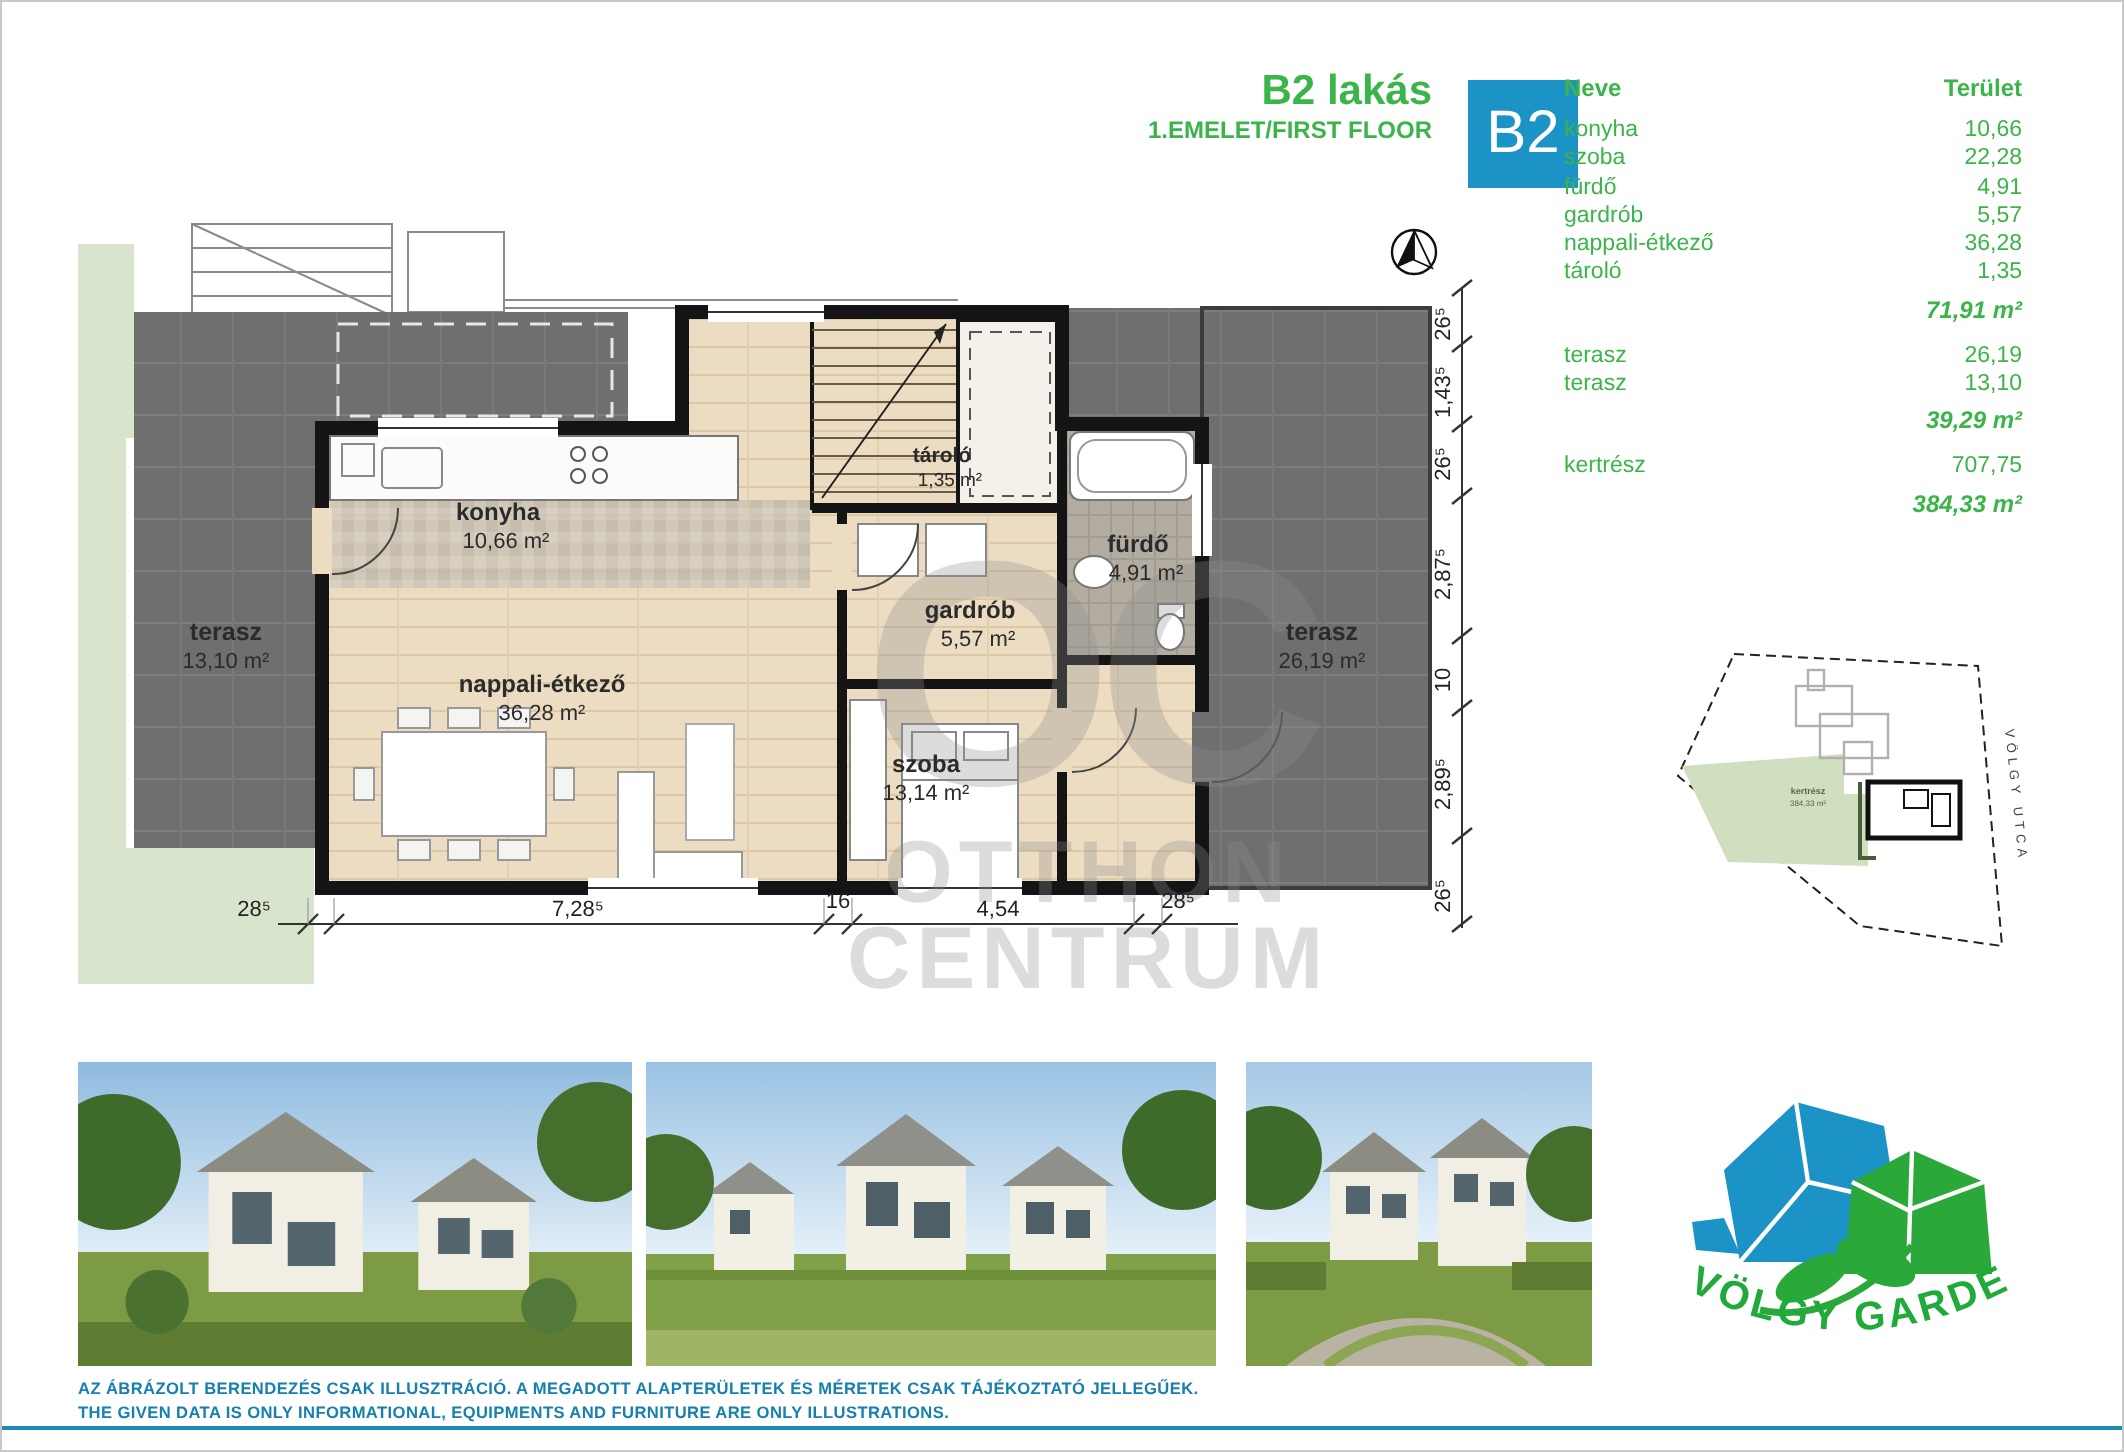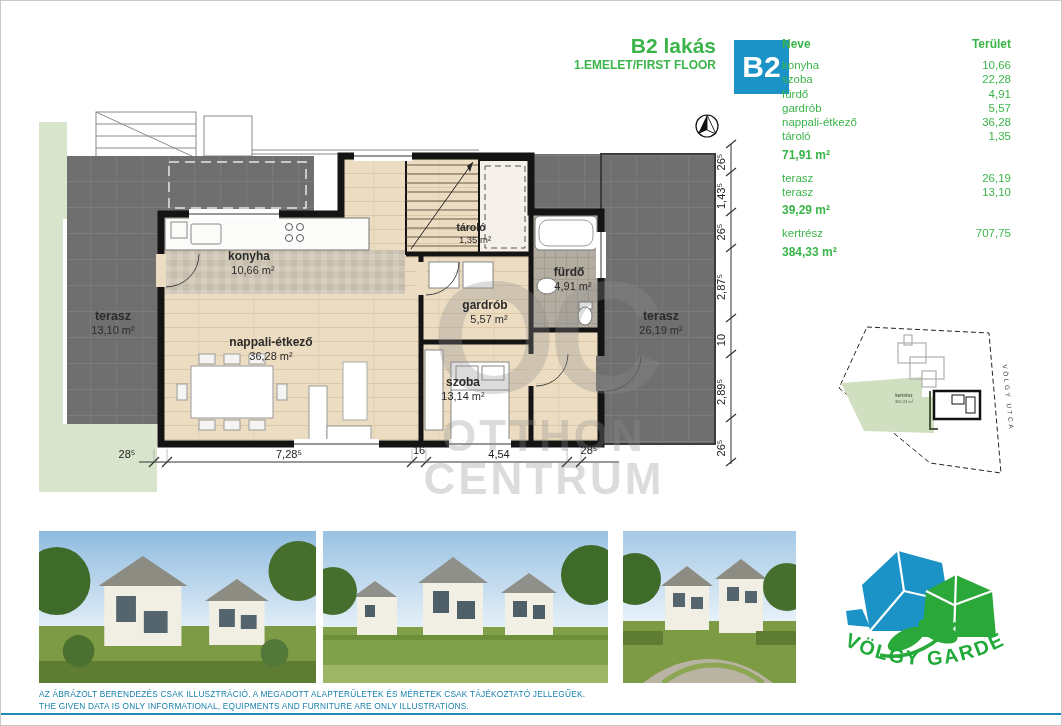--- a/index.html
+++ b/index.html
@@ -7,27 +7,27 @@
     position:relative;width:1062px;height:726px;background:#ffffff;
     font-family:"Liberation Sans",sans-serif;overflow:hidden;
     border:1px solid #c9c9c9;box-sizing:border-box;padding-left:36px;
   }
   
   .title-block{position:absolute;left:420px;top:33px;width:295px;text-align:right;color:#3bb54a;}
   .title-block .t1{font-size:21px;font-weight:bold;line-height:24px;}
   .title-block .t2{font-size:12px;font-weight:bold;line-height:15px;}
   .badge{
     position:absolute;left:733px;top:39px;width:55px;height:54px;background:#1b93c6;
-    color:#fff;font-size:30px;font-weight:bold;display:flex;align-items:center;justify-content:center;
+    color:#fff;font-size:30px;font-weight:normal;display:flex;align-items:center;justify-content:center;
   }
   
   .area-table{position:absolute;left:781px;top:36px;width:229px;color:#3bb54a;font-size:11.5px;}
   .at-head{display:flex;justify-content:space-between;font-weight:bold;font-size:12px;margin-bottom:7px;}
   .at-row{display:flex;justify-content:space-between;line-height:14.3px;}
-  .at-sub{text-align:left;font-weight:bold;font-size:12px;margin:4px 0 9px;}
+  .at-sub{text-align:right;font-weight:bold;font-size:12px;margin:4px 0 9px;font-style:italic;}
   .at-sub.last{margin-bottom:0;}
   
   .plan{position:absolute;left:38px;top:103px;width:705px;height:400px;}
   .plan svg{display:block;}
   .room-label{font-family:"Liberation Sans",sans-serif;font-weight:bold;fill:#2b2b2b;}
   .room-area{font-family:"Liberation Sans",sans-serif;fill:#2b2b2b;}
   .dim{font-family:"Liberation Sans",sans-serif;fill:#222;font-size:11px;}
   .wm{font-family:"Liberation Sans",sans-serif;font-weight:bold;fill:#8f8f8f;}
   
   .siteplan{position:absolute;left:833px;top:312px;width:192px;height:170px;}
@@ -35,21 +35,21 @@
   .photo{position:absolute;top:530px;height:152px;overflow:hidden;}
   .photo svg{display:block;width:100%;height:100%;}
   .photo1{left:38px;width:277px;}
   .photo2{left:322px;width:285px;}
   .photo3{left:622px;width:173px;}
   
   .logo{position:absolute;left:833px;top:538px;width:180px;height:134px;}
   
   .disclaimer{
     position:absolute;left:38px;top:688px;width:760px;
-    color:#1880ae;font-size:8.3px;font-weight:normal;line-height:11.5px;letter-spacing:0.2px;
+    color:#1880ae;font-size:8.3px;font-weight:bold;line-height:11.5px;letter-spacing:0.2px;
   }
   .bottom-line{position:absolute;left:0;top:712px;width:1062px;height:2px;background:#1e8ab8;}
 </style>
 </head>
 <body>
 
 <div class="page">
 
   <div class="title-block">
     <div class="t1">B2 lakás</div>

